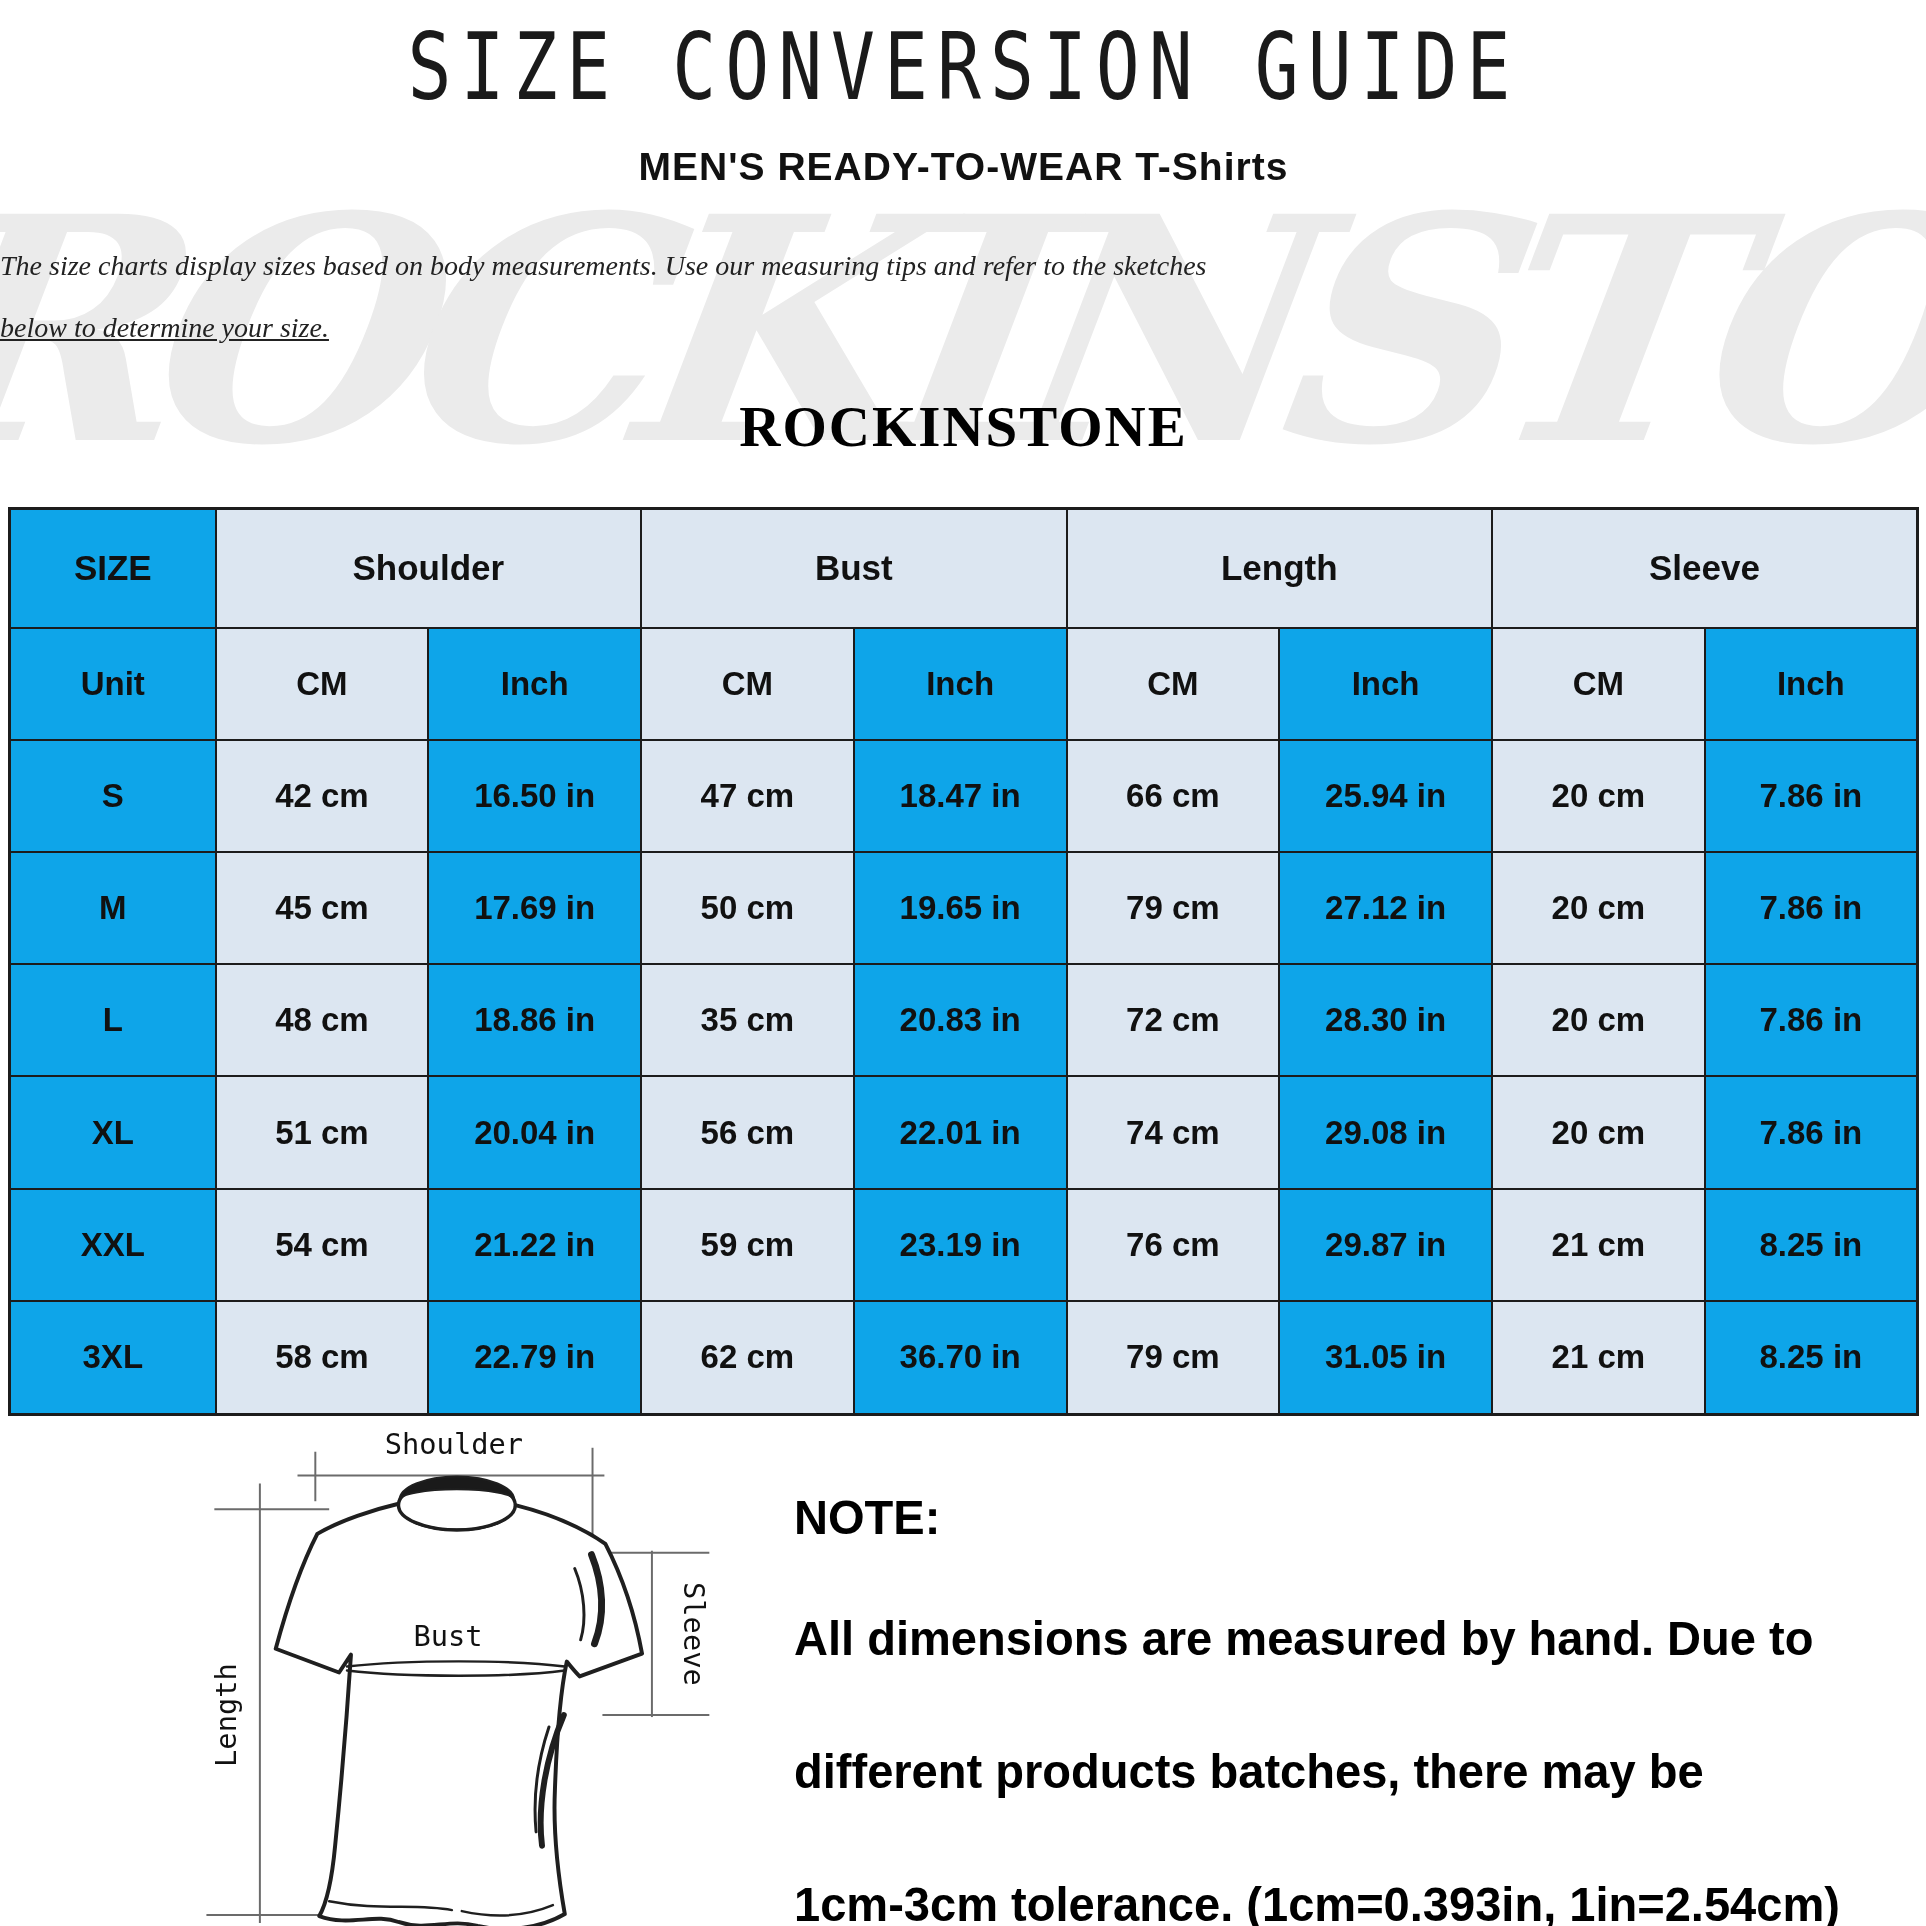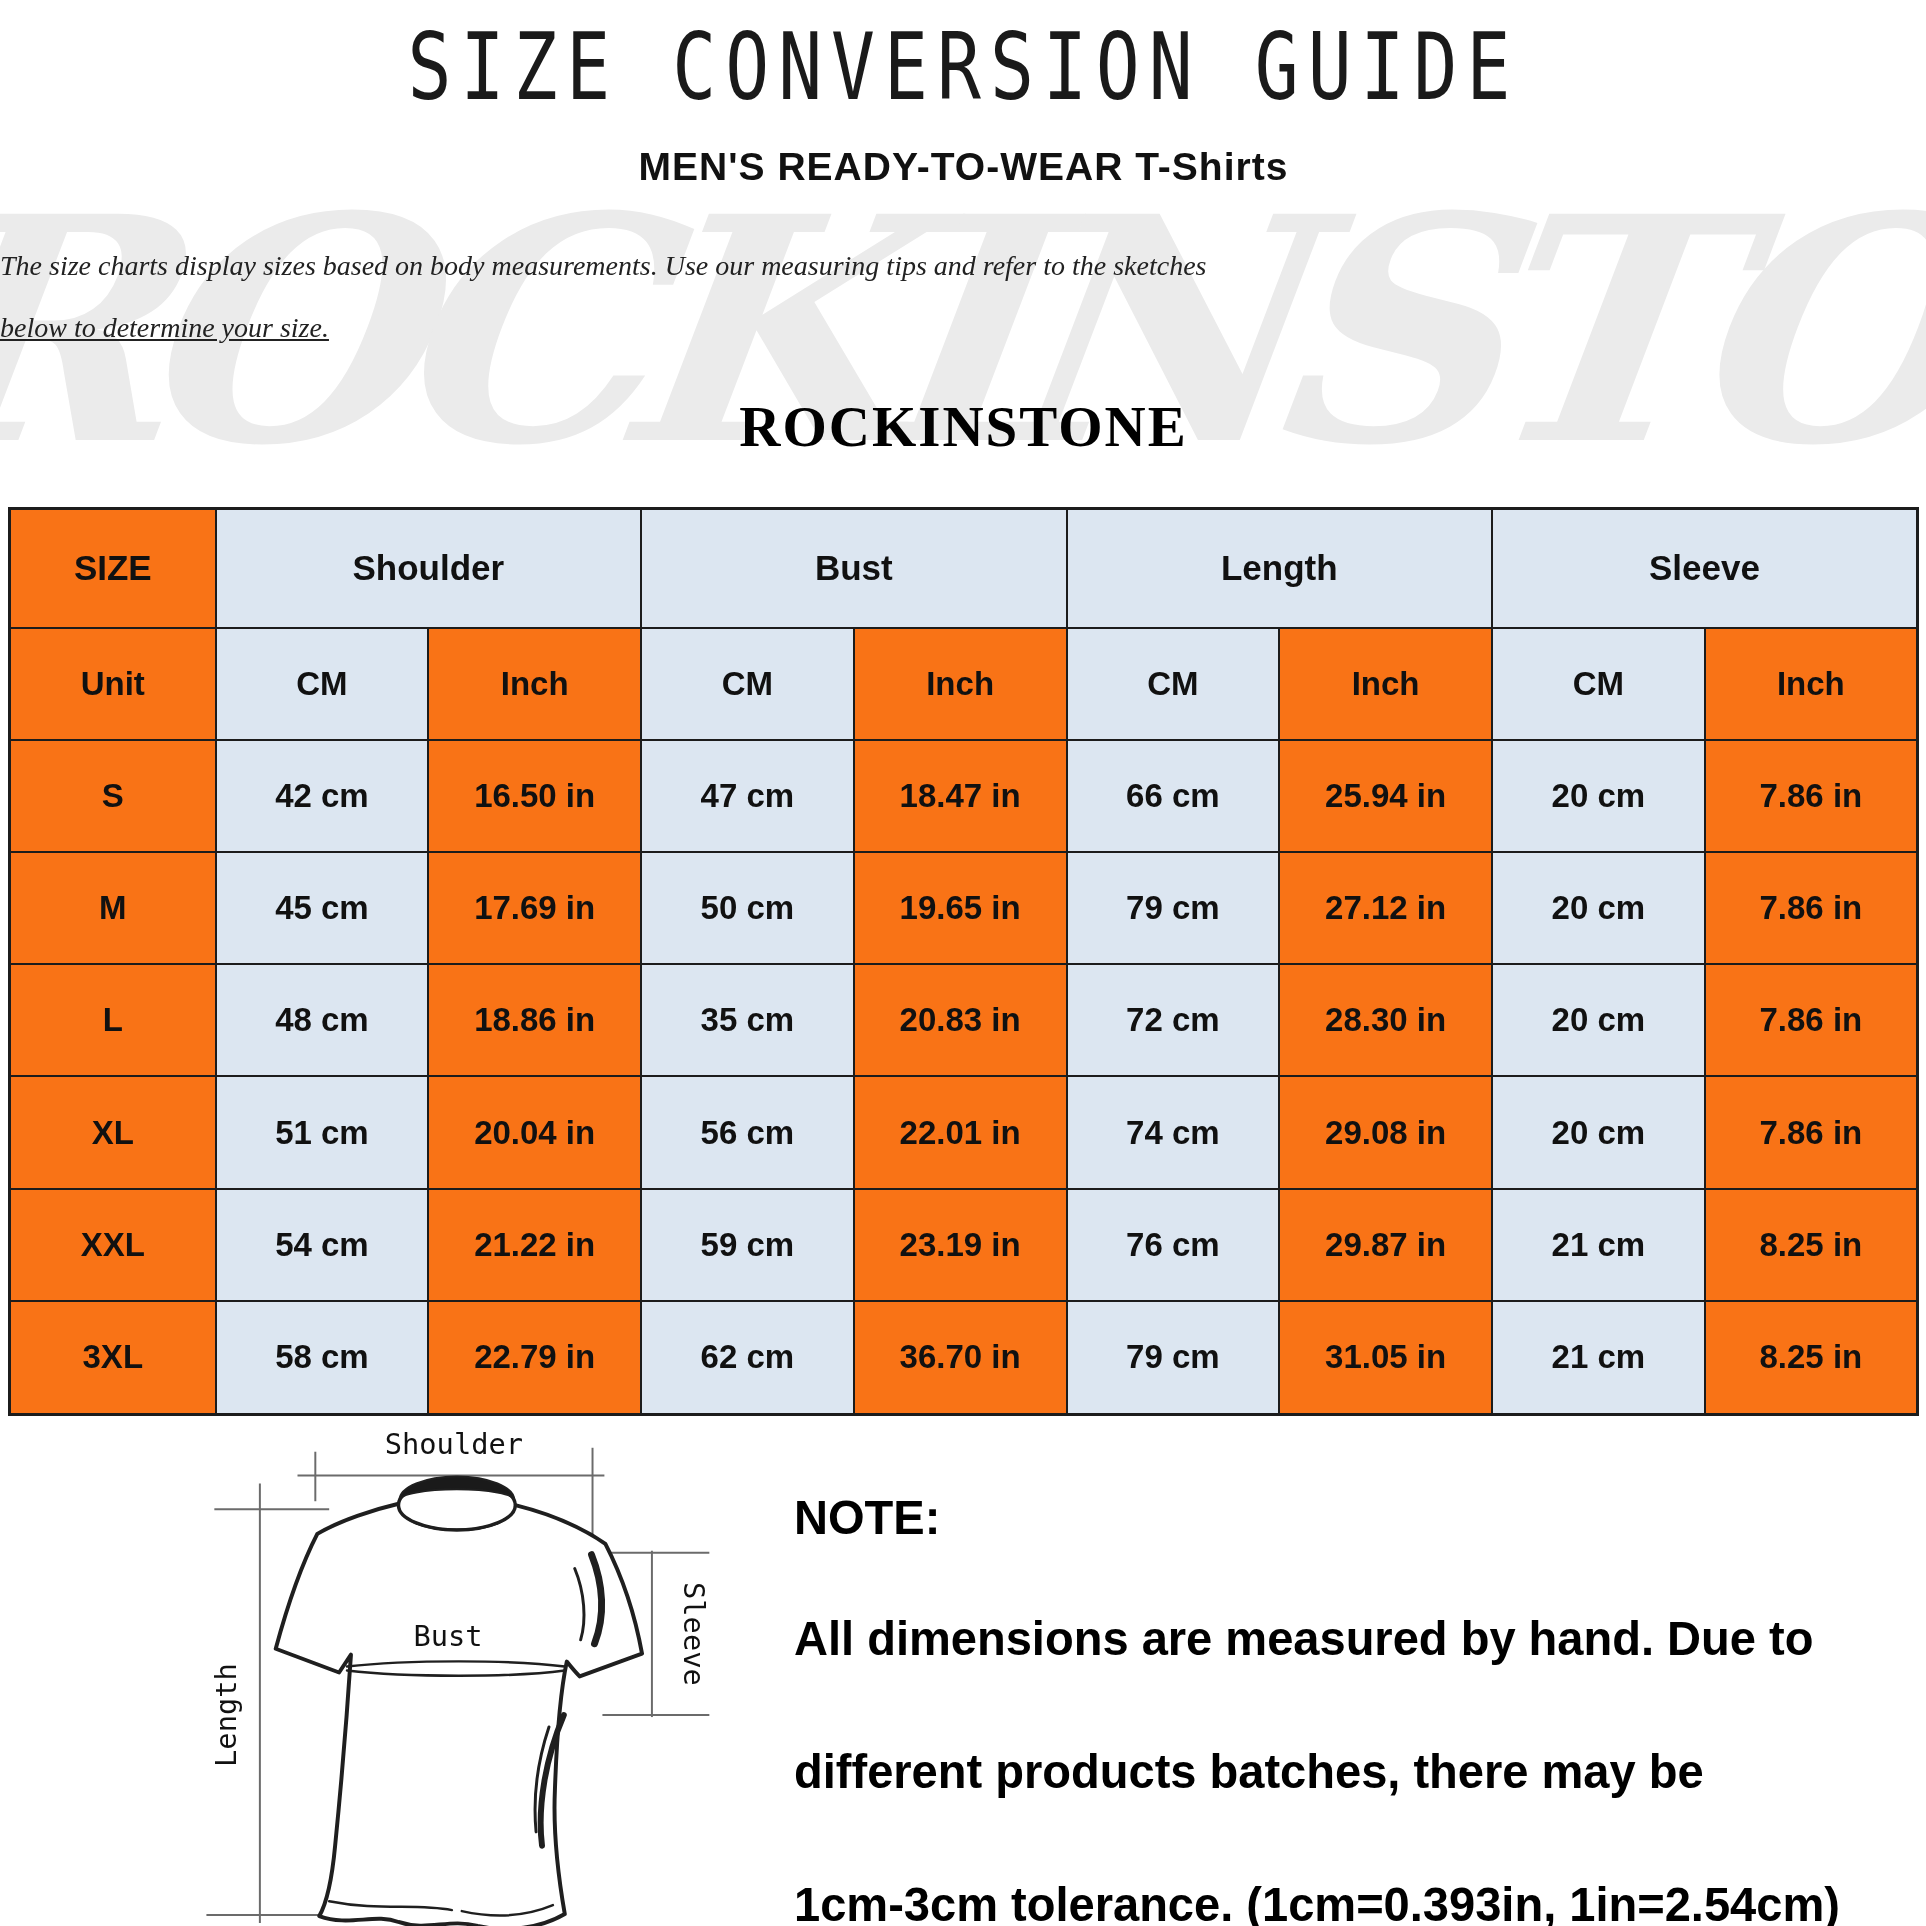--- a/index.html
+++ b/index.html
@@ -35,21 +35,21 @@
   .intro.l2{top:312px;text-decoration:underline;}
   .brand{
     position:absolute;top:394px;left:0;width:100%;text-align:center;z-index:2;
     font-family:"Liberation Serif",serif;font-weight:bold;font-size:57px;
     letter-spacing:2px;color:#000;
   }
   
   .size-table-wrap{position:absolute;top:507px;left:8px;width:1911px;height:909px;z-index:2;}
   table.size-table{
     width:100%;height:100%;border-collapse:collapse;table-layout:fixed;
-    border:3px solid #1c1c1c;background:#f97316;
+    border:3px solid #1c1c1c;background:#0ea5e9;
   }
   table.size-table th,table.size-table td{
     border:2px solid #1c1c1c;text-align:center;vertical-align:middle;
     font-weight:bold;color:#111;padding:0;
   }
   table.size-table th{font-size:35px;}
   table.size-table td{font-size:33px;}
   .blue{background:#dce6f1;}
   
   .diagram{position:absolute;top:1418px;left:149px;width:594px;height:509px;z-index:2;}

